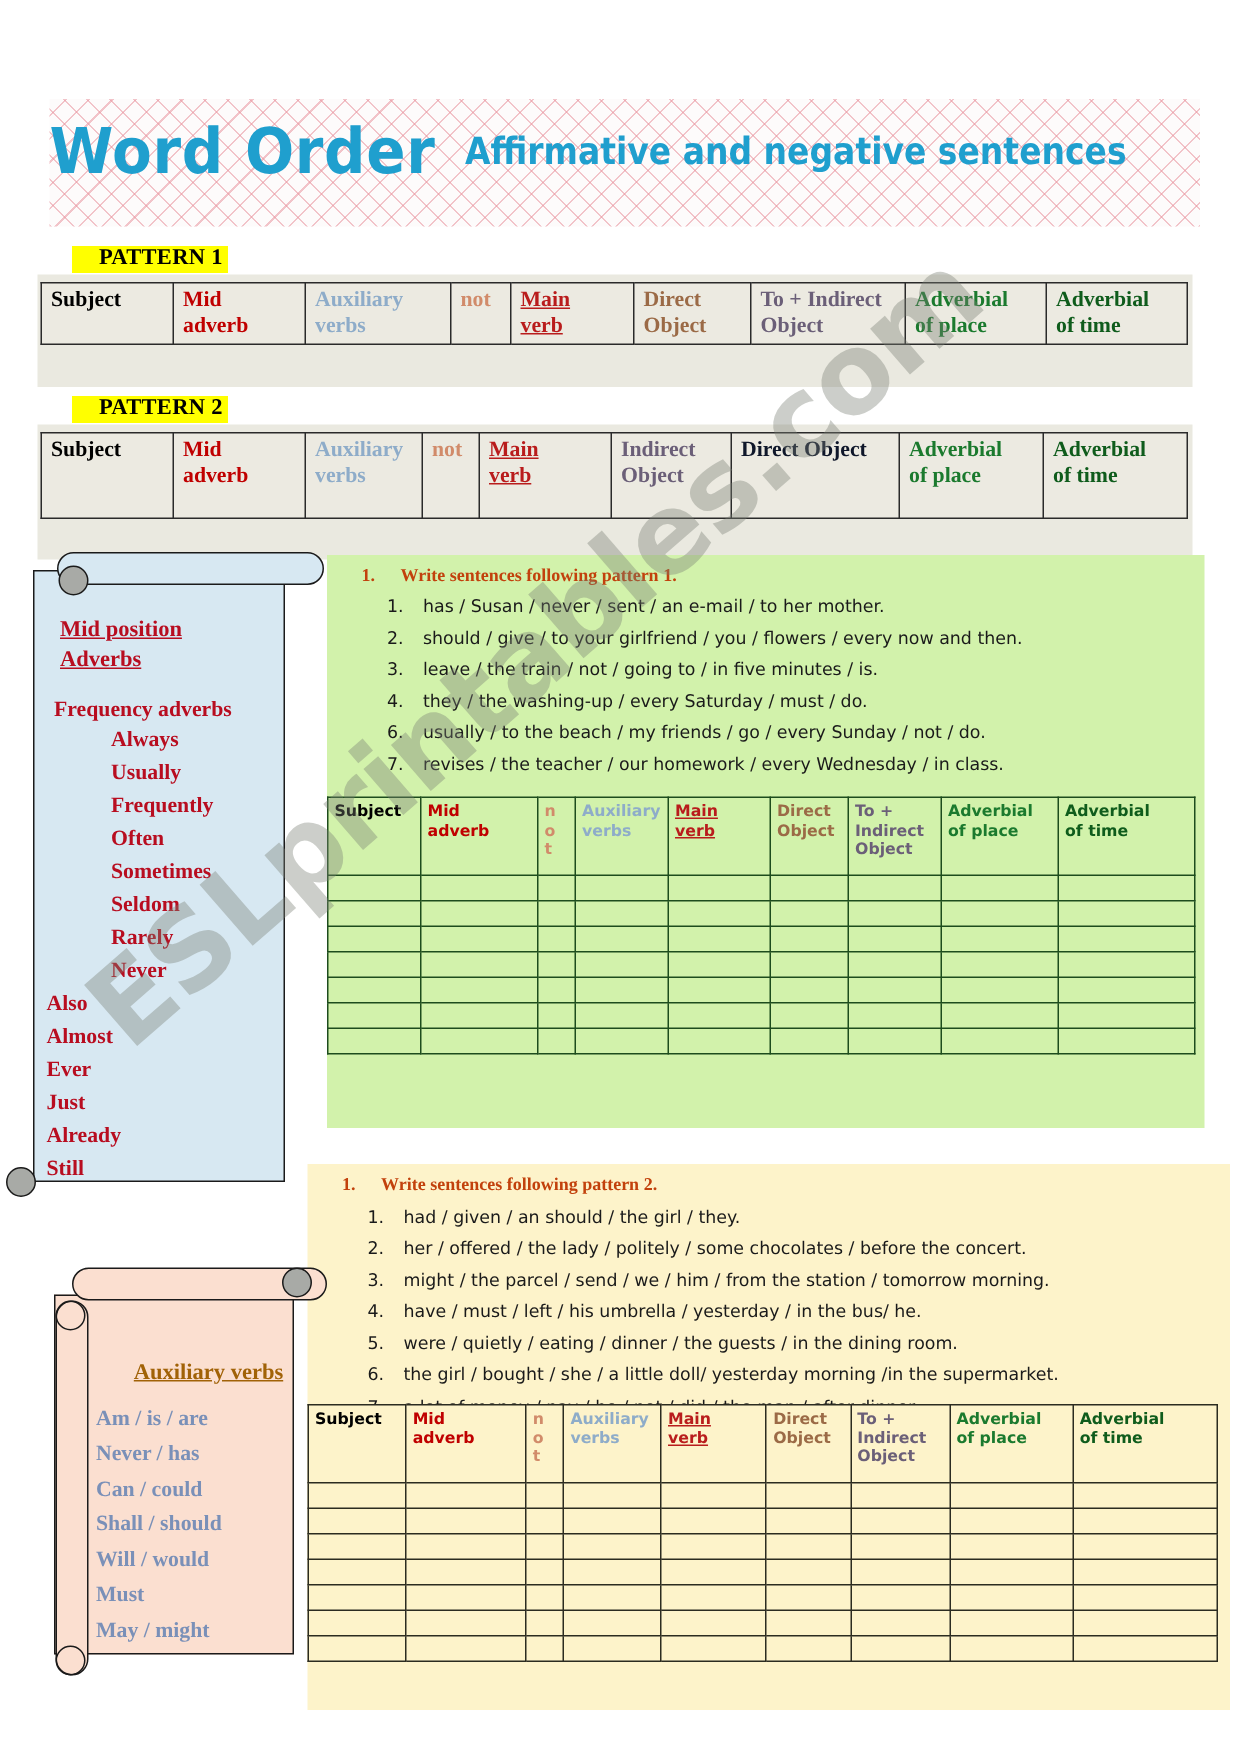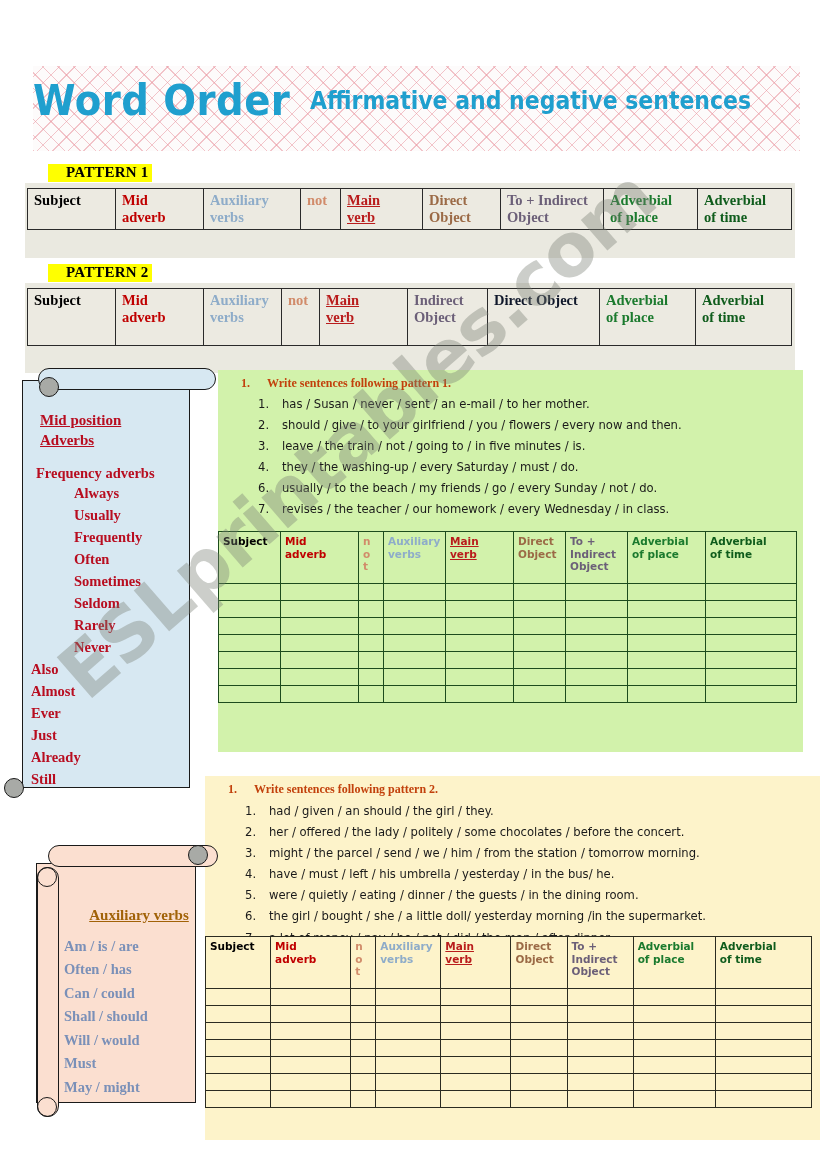--- a/index.html
+++ b/index.html
@@ -738,21 +738,21 @@
   <div class="scroll-body"></div>
   <div class="scroll-bar"></div>
   <div class="scroll-vbar"></div>
   <div class="scroll-curl curl-top-right"></div>
   <div class="scroll-curl-open curl-open-left"></div>
   <div class="scroll-curl-open curl-open-bot"></div>
 
   <div class="aux-content">
     <div class="aux-title">Auxiliary verbs</div>
     <div class="aux-item">Am  / is / are</div>
-    <div class="aux-item">Often / has</div>
+    <div class="aux-item">Never / has</div>
     <div class="aux-item">Can  / could</div>
     <div class="aux-item">Shall  / should</div>
     <div class="aux-item">Will  / would</div>
     <div class="aux-item">Must</div>
     <div class="aux-item">May  / might</div>
   </div>
 </div>
 
 <div id="watermark">
   <span>ESLprintables.com</span>

